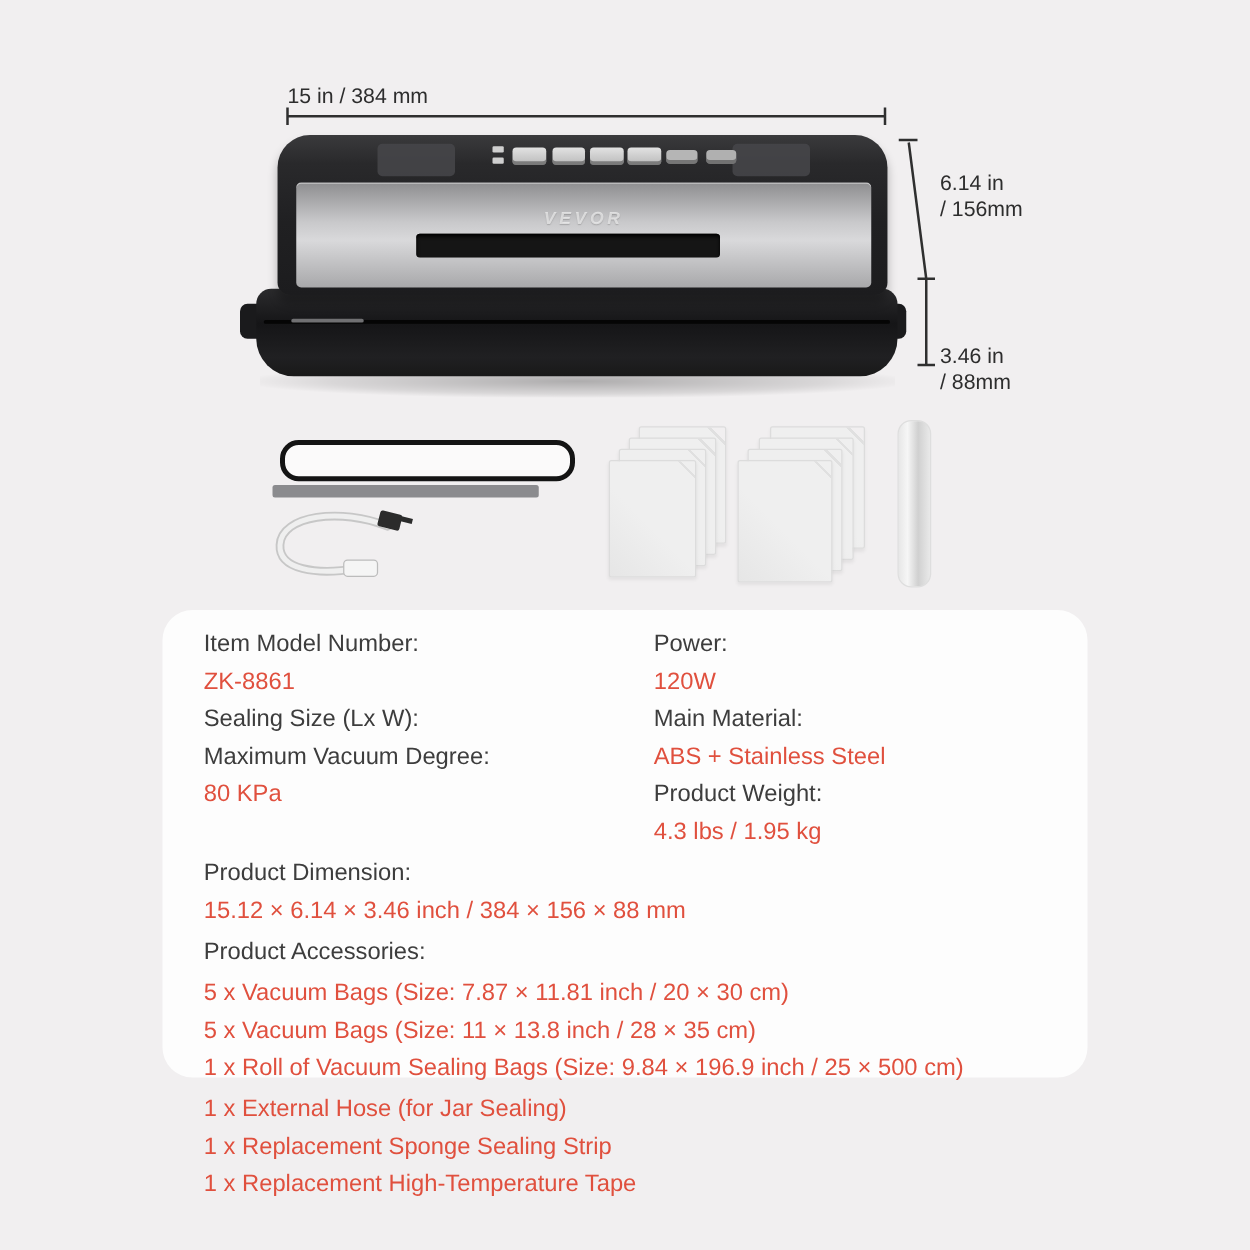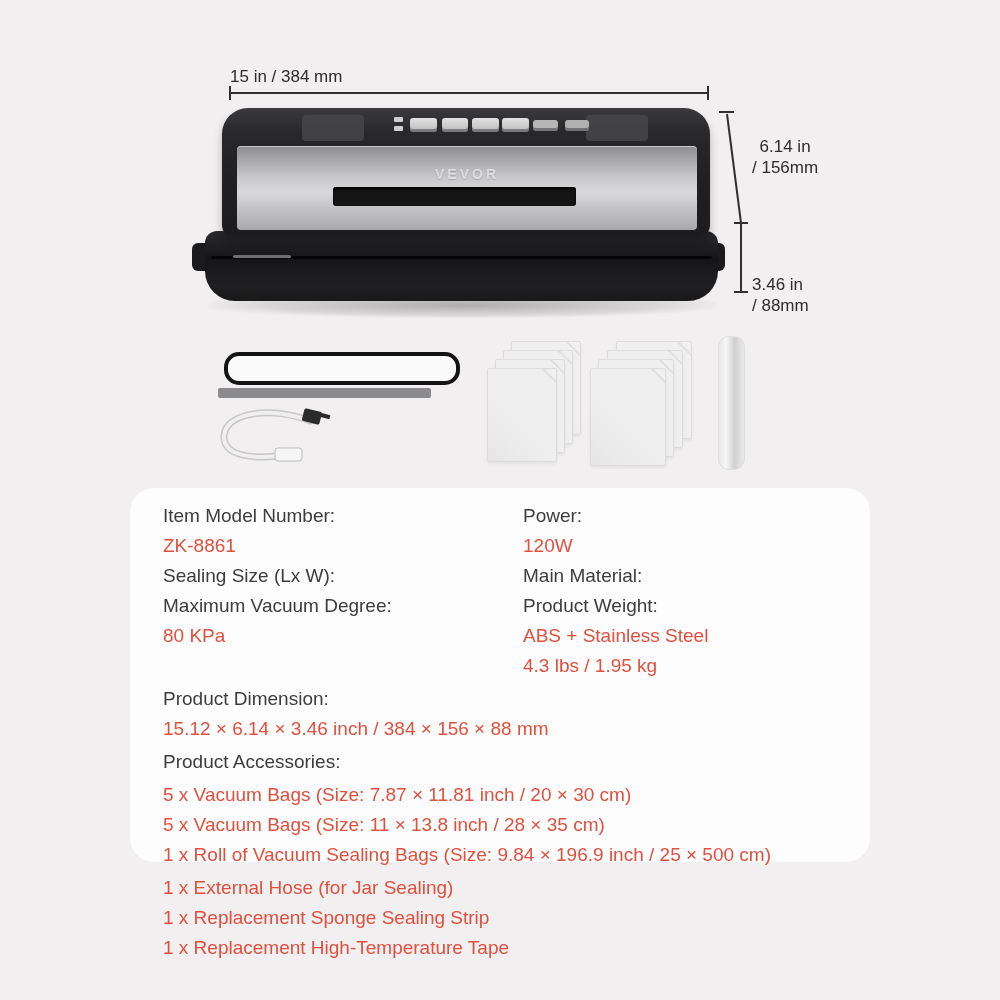--- a/index.html
+++ b/index.html
@@ -8,21 +8,21 @@
     background:#f1eff0;
     font-family:"Liberation Sans",sans-serif;
     -webkit-font-smoothing:antialiased;
   }
   .abs{position:absolute;}
 
   
   .dim-svg{left:0;top:0;width:1000px;height:340px;pointer-events:none;}
   .dim-label{color:#2d2d2d;font-size:17px;line-height:21px;}
   .dim-top{left:230px;top:66px;width:478px;text-align:left;}
-  .dim-h1{left:752px;top:136px;text-align:center;}
+  .dim-h1{left:752px;top:136px;}
   .dim-h2{left:752px;top:231px;margin-top:43px;}
 
   
   .machine-lid{
     left:222px;top:108px;width:488px;height:128px;
     background:linear-gradient(180deg,#3a3a3c 0%,#29292b 18%,#202022 55%,#1c1c1e 100%);
     border-radius:26px 26px 10px 10px;
     box-shadow:0 6px 8px rgba(0,0,0,.25);
   }
   .lid-patch{position:absolute;top:7px;width:62px;height:26px;background:#47474a;border-radius:4px;opacity:.85;}
@@ -34,21 +34,21 @@
   .b4{left:280px;width:27px;} .b5{left:311px;width:25px;top:12px;height:11px;background:#b5b5b5;}
   .b6{left:343px;width:24px;top:12px;height:11px;background:#b0b0b0;}
   .steel-panel{
     left:237px;top:146px;width:460px;height:84px;border-radius:4px;
     background:linear-gradient(180deg,#8e8e90 0%,#c9c9cb 38%,#d9d9db 55%,#c0c0c2 78%,#a8a8aa 100%);
     box-shadow:inset 0 1px 0 rgba(255,255,255,.5);
   }
   .brand-logo{
     position:absolute;left:0;top:20px;width:100%;text-align:center;
     font-size:14px;font-weight:bold;letter-spacing:3px;
-    color:rgba(250,250,250,.62);text-shadow:0 1px 1px rgba(0,0,0,.18);
+    color:rgba(250,250,250,.62);text-shadow:0 1px 1px rgba(0,0,0,.18);font-style:italic;
   }
   .seal-slot{position:absolute;left:96px;top:41px;width:243px;height:19px;background:#151515;border-radius:3px;box-shadow:inset 0 2px 3px #000;}
   .machine-base{
     left:205px;top:231px;width:513px;height:70px;
     background:linear-gradient(180deg,#2b2b2d 0%,#151517 40%,#202022 78%,#191919 100%);
     border-radius:12px 12px 30px 30px;
   }
   .base-seam{position:absolute;left:6px;top:25px;width:501px;height:3px;background:#050505;border-radius:2px;}
   .base-streak{position:absolute;left:28px;top:24px;width:58px;height:3px;background:#707072;border-radius:2px;}
   .latch{background:#1a1a1c;width:15px;height:28px;top:243px;}
@@ -177,22 +177,22 @@
         <div class="spec-line lab">Item Model Number:</div>
         <div class="spec-line val">ZK-8861</div>
         <div class="spec-line lab">Sealing Size (Lx W):</div>
         <div class="spec-line lab">Maximum Vacuum Degree:</div>
         <div class="spec-line val">80 KPa</div>
       </div>
       <div>
         <div class="spec-line lab">Power:</div>
         <div class="spec-line val">120W</div>
         <div class="spec-line lab">Main Material:</div>
+        <div class="spec-line val">ABS + Stainless Steel</div>
         <div class="spec-line lab">Product Weight:</div>
-        <div class="spec-line val">ABS + Stainless Steel</div>
         <div class="spec-line val">4.3 lbs / 1.95 kg</div>
       </div>
     </div>
     <div class="spec-line lab gap-s">Product Dimension:</div>
     <div class="spec-line val">15.12 × 6.14 × 3.46 inch / 384 × 156 × 88 mm</div>
     <div class="spec-line lab gap-s">Product Accessories:</div>
     <div class="spec-line val gap-s">5 x Vacuum Bags (Size: 7.87 × 11.81 inch / 20 × 30 cm)</div>
     <div class="spec-line val">5 x Vacuum Bags (Size: 11 × 13.8 inch / 28 × 35 cm)</div>
     <div class="spec-line val">1 x Roll of Vacuum Sealing Bags (Size: 9.84 × 196.9 inch / 25 × 500 cm)</div>
     <div class="spec-line val gap-s">1 x External Hose (for Jar Sealing)</div>

